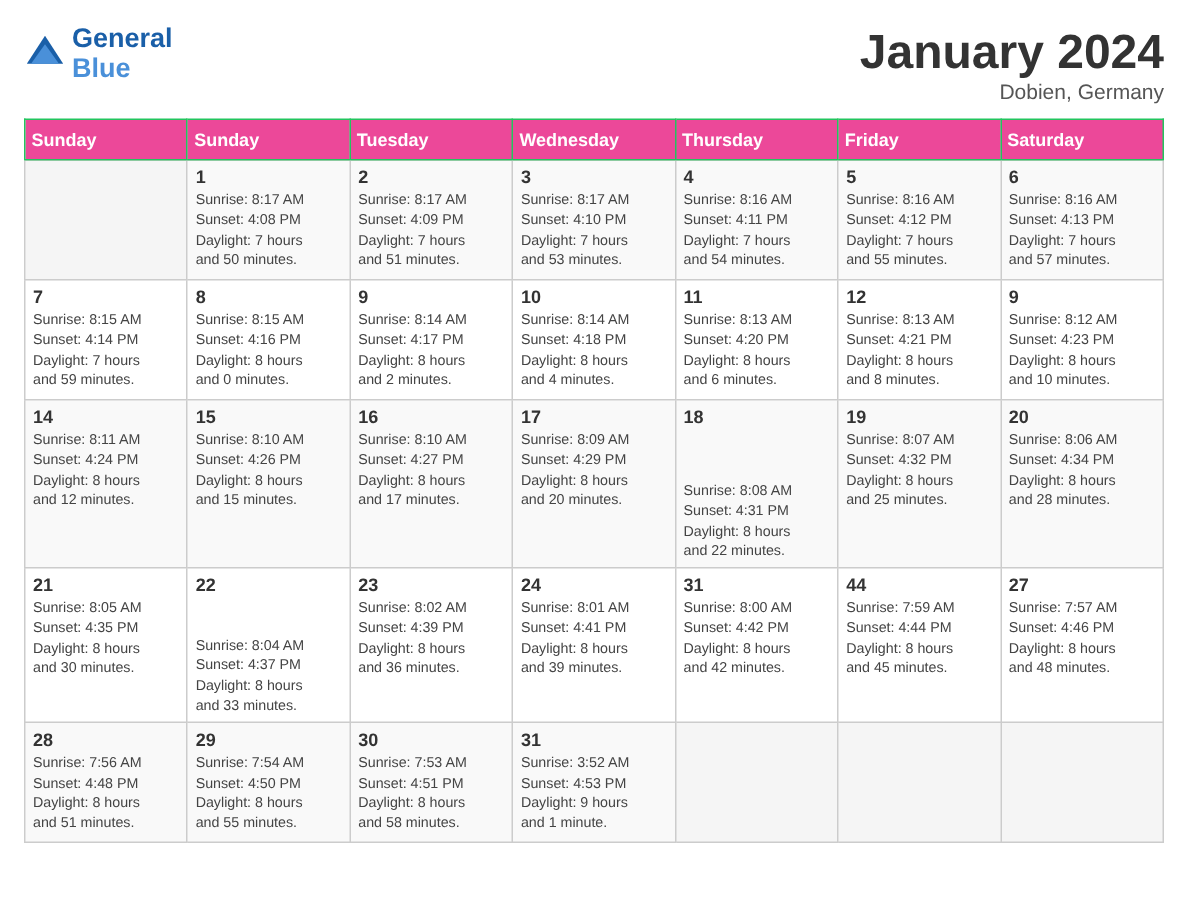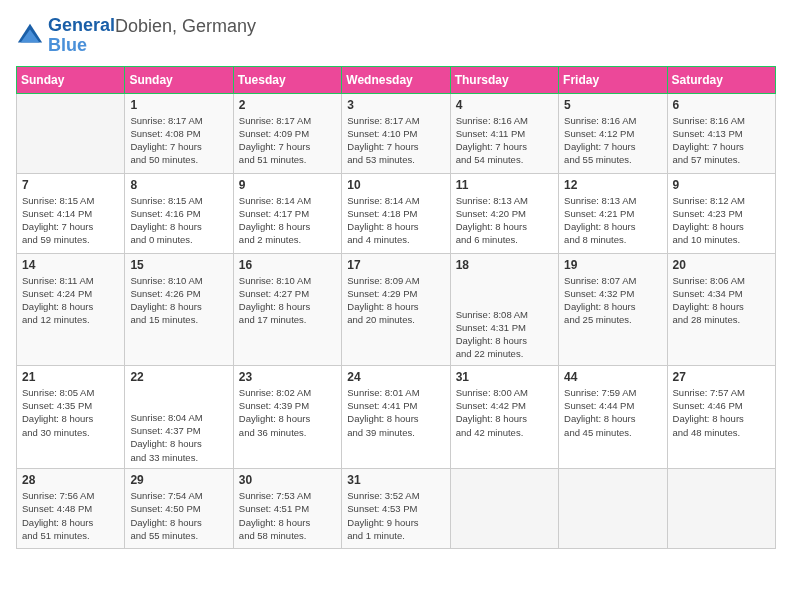--- a/index.html
+++ b/index.html
@@ -5,20 +5,21 @@
     * { box-sizing: border-box; margin: 0; padding: 0; }
     body {
       font-family: Arial, sans-serif;
       background: #fff;
       width: 792px;
       min-height: 612px;
       padding: 16px;
     }
     .header {
       display: flex;
+      justify-content: space-between;
       align-items: flex-start;
       margin-bottom: 10px;
     }
     .logo {
       display: flex;
       align-items: center;
       gap: 4px;
     }
     .logo-text {
       font-size: 18px;
@@ -35,21 +36,21 @@
     }
     .title-block {
       text-align: right;
     }
     .month-title {
       font-size: 32px;
       font-weight: bold;
       color: #333;
     }
     .location {
-      font-size: 18px;
+      font-size: 14px;
       color: #555;
     }
     table {
       width: 100%;
       border-collapse: collapse;
       table-layout: fixed;
     }
     thead tr th {
       background: #ec4899;
       color: #fff;
@@ -94,20 +95,21 @@
     <svg class="logo-icon" viewBox="0 0 30 30" xmlns="http://www.w3.org/2000/svg">
       <polygon points="15,2 28,22 2,22" fill="#1a5fa8"></polygon>
       <polygon points="15,8 25,22 5,22" fill="#4a90d9"></polygon>
     </svg>
     <div class="logo-text">
       <div><span>General</span></div>
       <div><span style="color:#4a90d9">Blue</span></div>
     </div>
   </div>
   <div class="title-block">
+    <div class="month-title">January 2024</div>
     <div class="location">Dobien, Germany</div>
   </div>
 </div>
 
 <table>
   <thead>
     <tr>
     <th>Sunday</th>
         <th>Sunday</th>
         <th>Tuesday</th>

